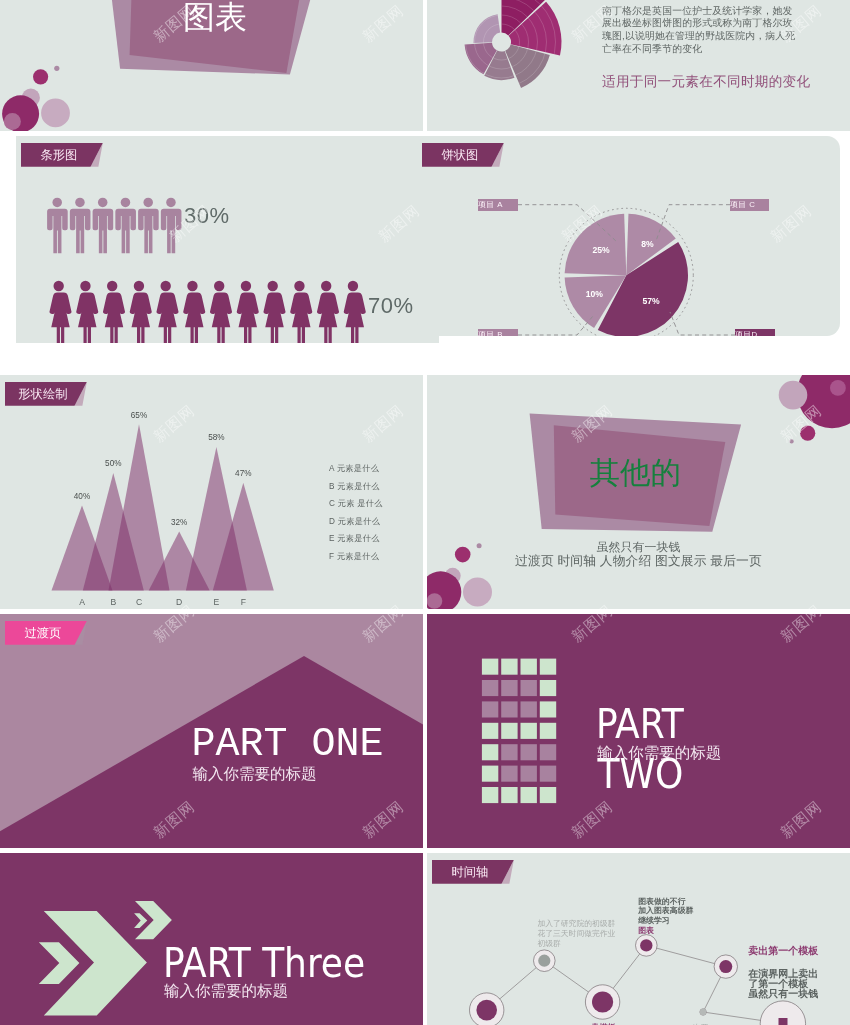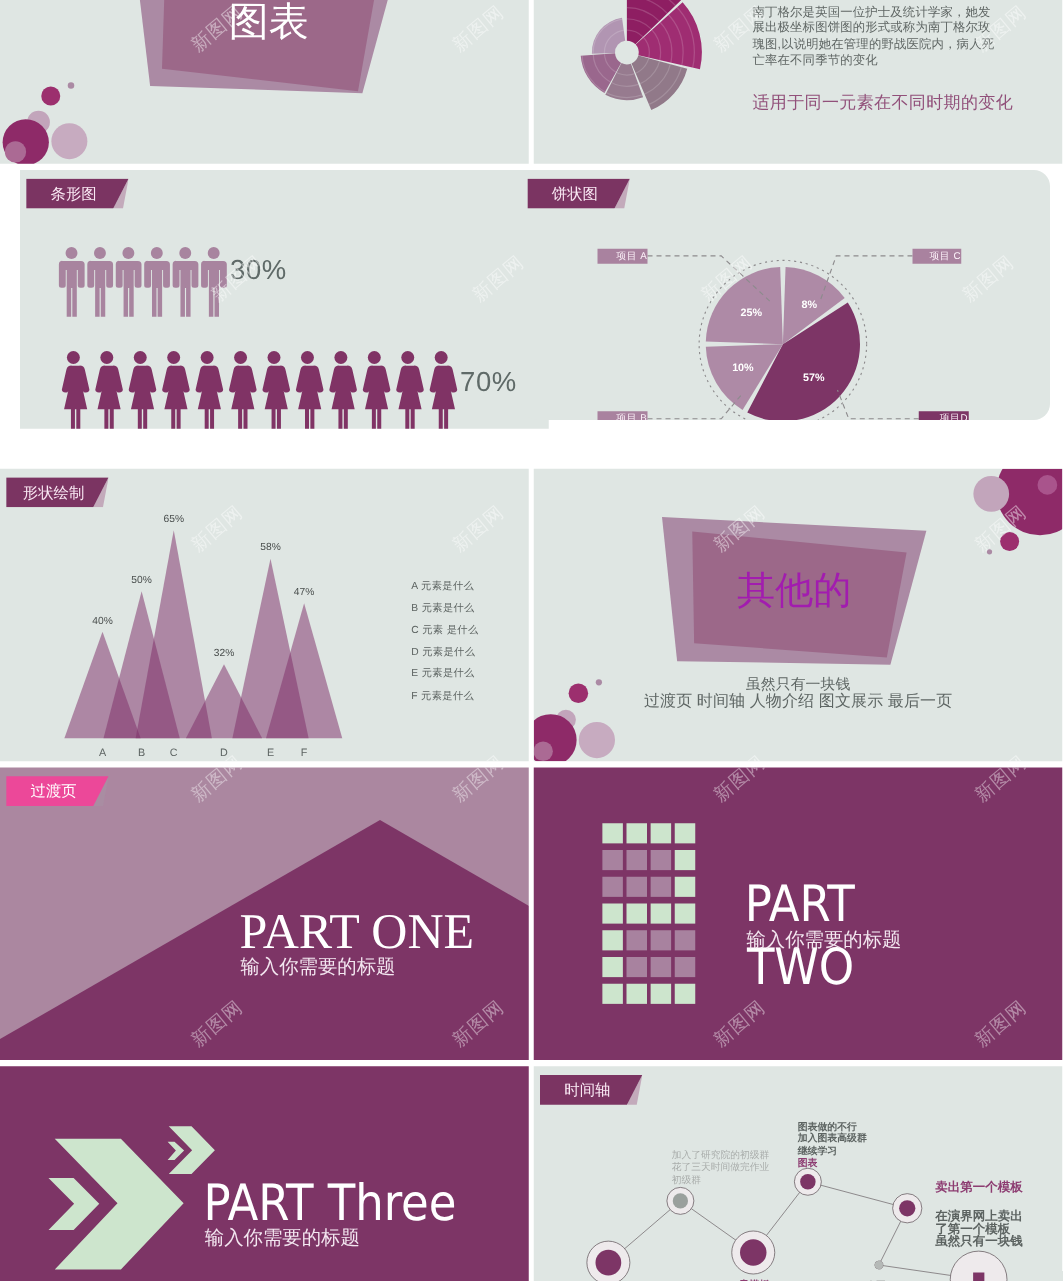--- a/index.html
+++ b/index.html
@@ -48,39 +48,39 @@
   
   .rose-para{position:absolute;left:175px;top:4.5px;width:250px;font-size:9.9px;line-height:12.7px;
              color:#5f6664;z-index:5;letter-spacing:.15px;}
   .rose-hl{position:absolute;left:175px;top:73px;font-size:13.6px;color:#91507a;z-index:5;letter-spacing:.3px;}
   
   .pct{position:absolute;font-size:22px;color:#5f6a68;z-index:4;letter-spacing:.5px;}
   .pct-a{left:168px;top:67px;}
   .pct-b{left:352px;top:157px;}
   
   .pie-lbl{position:absolute;background:#a9829f;color:#fdf3fa;font-size:7.8px;
-           height:11.5px;line-height:11.5px;text-align:right;z-index:4;letter-spacing:.5px;}
+           height:11.5px;line-height:11.5px;text-align:left;z-index:4;letter-spacing:.5px;}
   .pie-lbl.dark{background:#7d3566;}
   .pl-a{left:61px;top:63px;width:40px;}
   .pl-b{left:61px;top:193.3px;width:40px;}
   .pl-c{left:313px;top:63px;width:39px;}
   .pl-d{left:318px;top:193px;width:39.5px;}
   
   .tri-legend{position:absolute;left:329px;top:85px;z-index:4;font-size:8.2px;color:#5d6462;}
   .tri-legend div{height:17.6px;line-height:17.6px;letter-spacing:.3px;white-space:nowrap;}
   
-  .other-title{position:absolute;left:162.5px;top:81px;font-size:30.5px;color:#a21caf;
+  .other-title{position:absolute;left:162.5px;top:81px;font-size:30.5px;color:#15803d;
                letter-spacing:0px;z-index:5;line-height:32px;text-align:center;}
   .other-l1{position:absolute;left:0;right:0;top:164.5px;text-align:center;font-size:11.9px;
             color:#5e6664;z-index:5;letter-spacing:.1px;}
   .other-l2{position:absolute;left:0;right:0;top:178px;text-align:center;font-size:12.8px;
             color:#5e6664;z-index:5;letter-spacing:.1px;}
   
   .p1-title{position:absolute;left:191.6px;top:110.9px;font-size:40px;color:#ffffff;z-index:5;
-            font-family:Liberation Serif, serif;font-weight:400;letter-spacing:0;
+            font-family:Liberation Mono, monospace;font-weight:400;letter-spacing:0;
             line-height:40px;}
   .p1-sub{position:absolute;left:192.4px;top:151.9px;font-size:15.5px;color:#f3e6f0;z-index:5;
           letter-spacing:0;line-height:16px;}
   
   .p2-t1,.p2-t2{position:absolute;font-size:40px;color:#ffffff;z-index:5;letter-spacing:0;line-height:40px;
                 font-family:"DejaVu Sans Condensed","DejaVu Sans",sans-serif;}
   .p2-t1{left:168.9px;top:89.9px;}
   .p2-t2{left:170.5px;top:140.1px;}
   .p2-sub{position:absolute;left:170.2px;top:131.3px;font-size:15.5px;color:#f3e7f0;z-index:6;letter-spacing:0;line-height:16px;}
   

